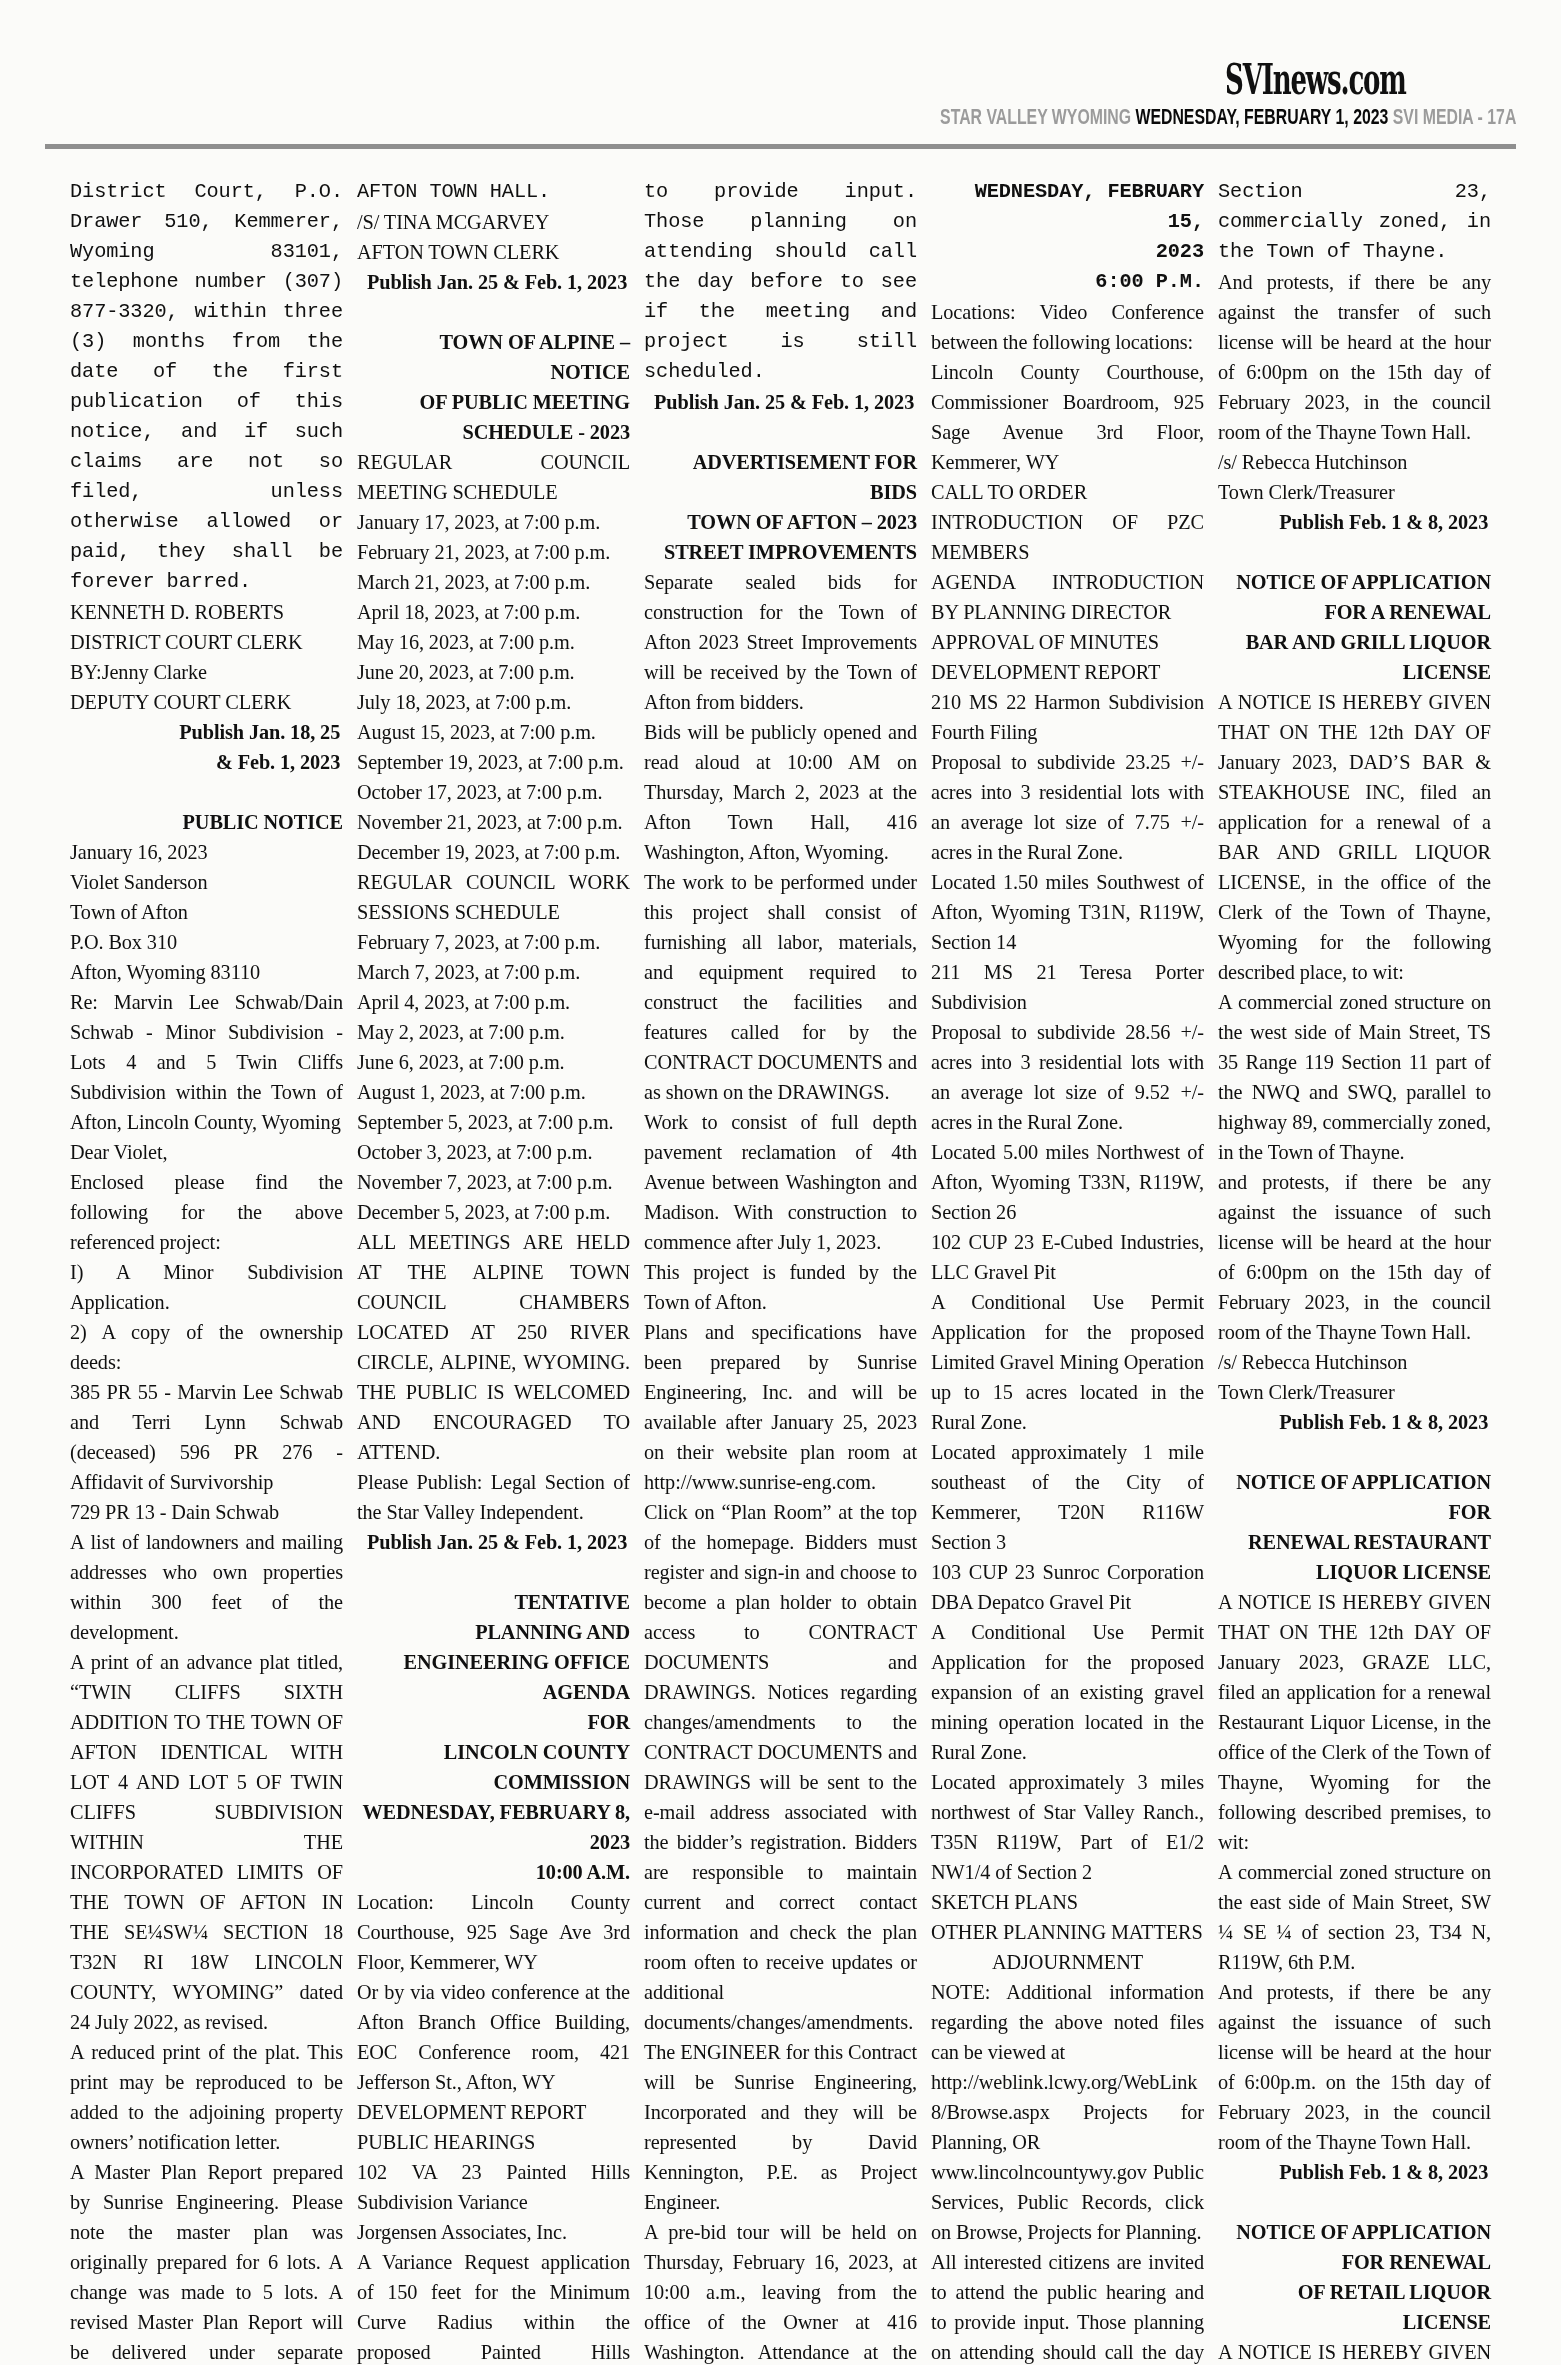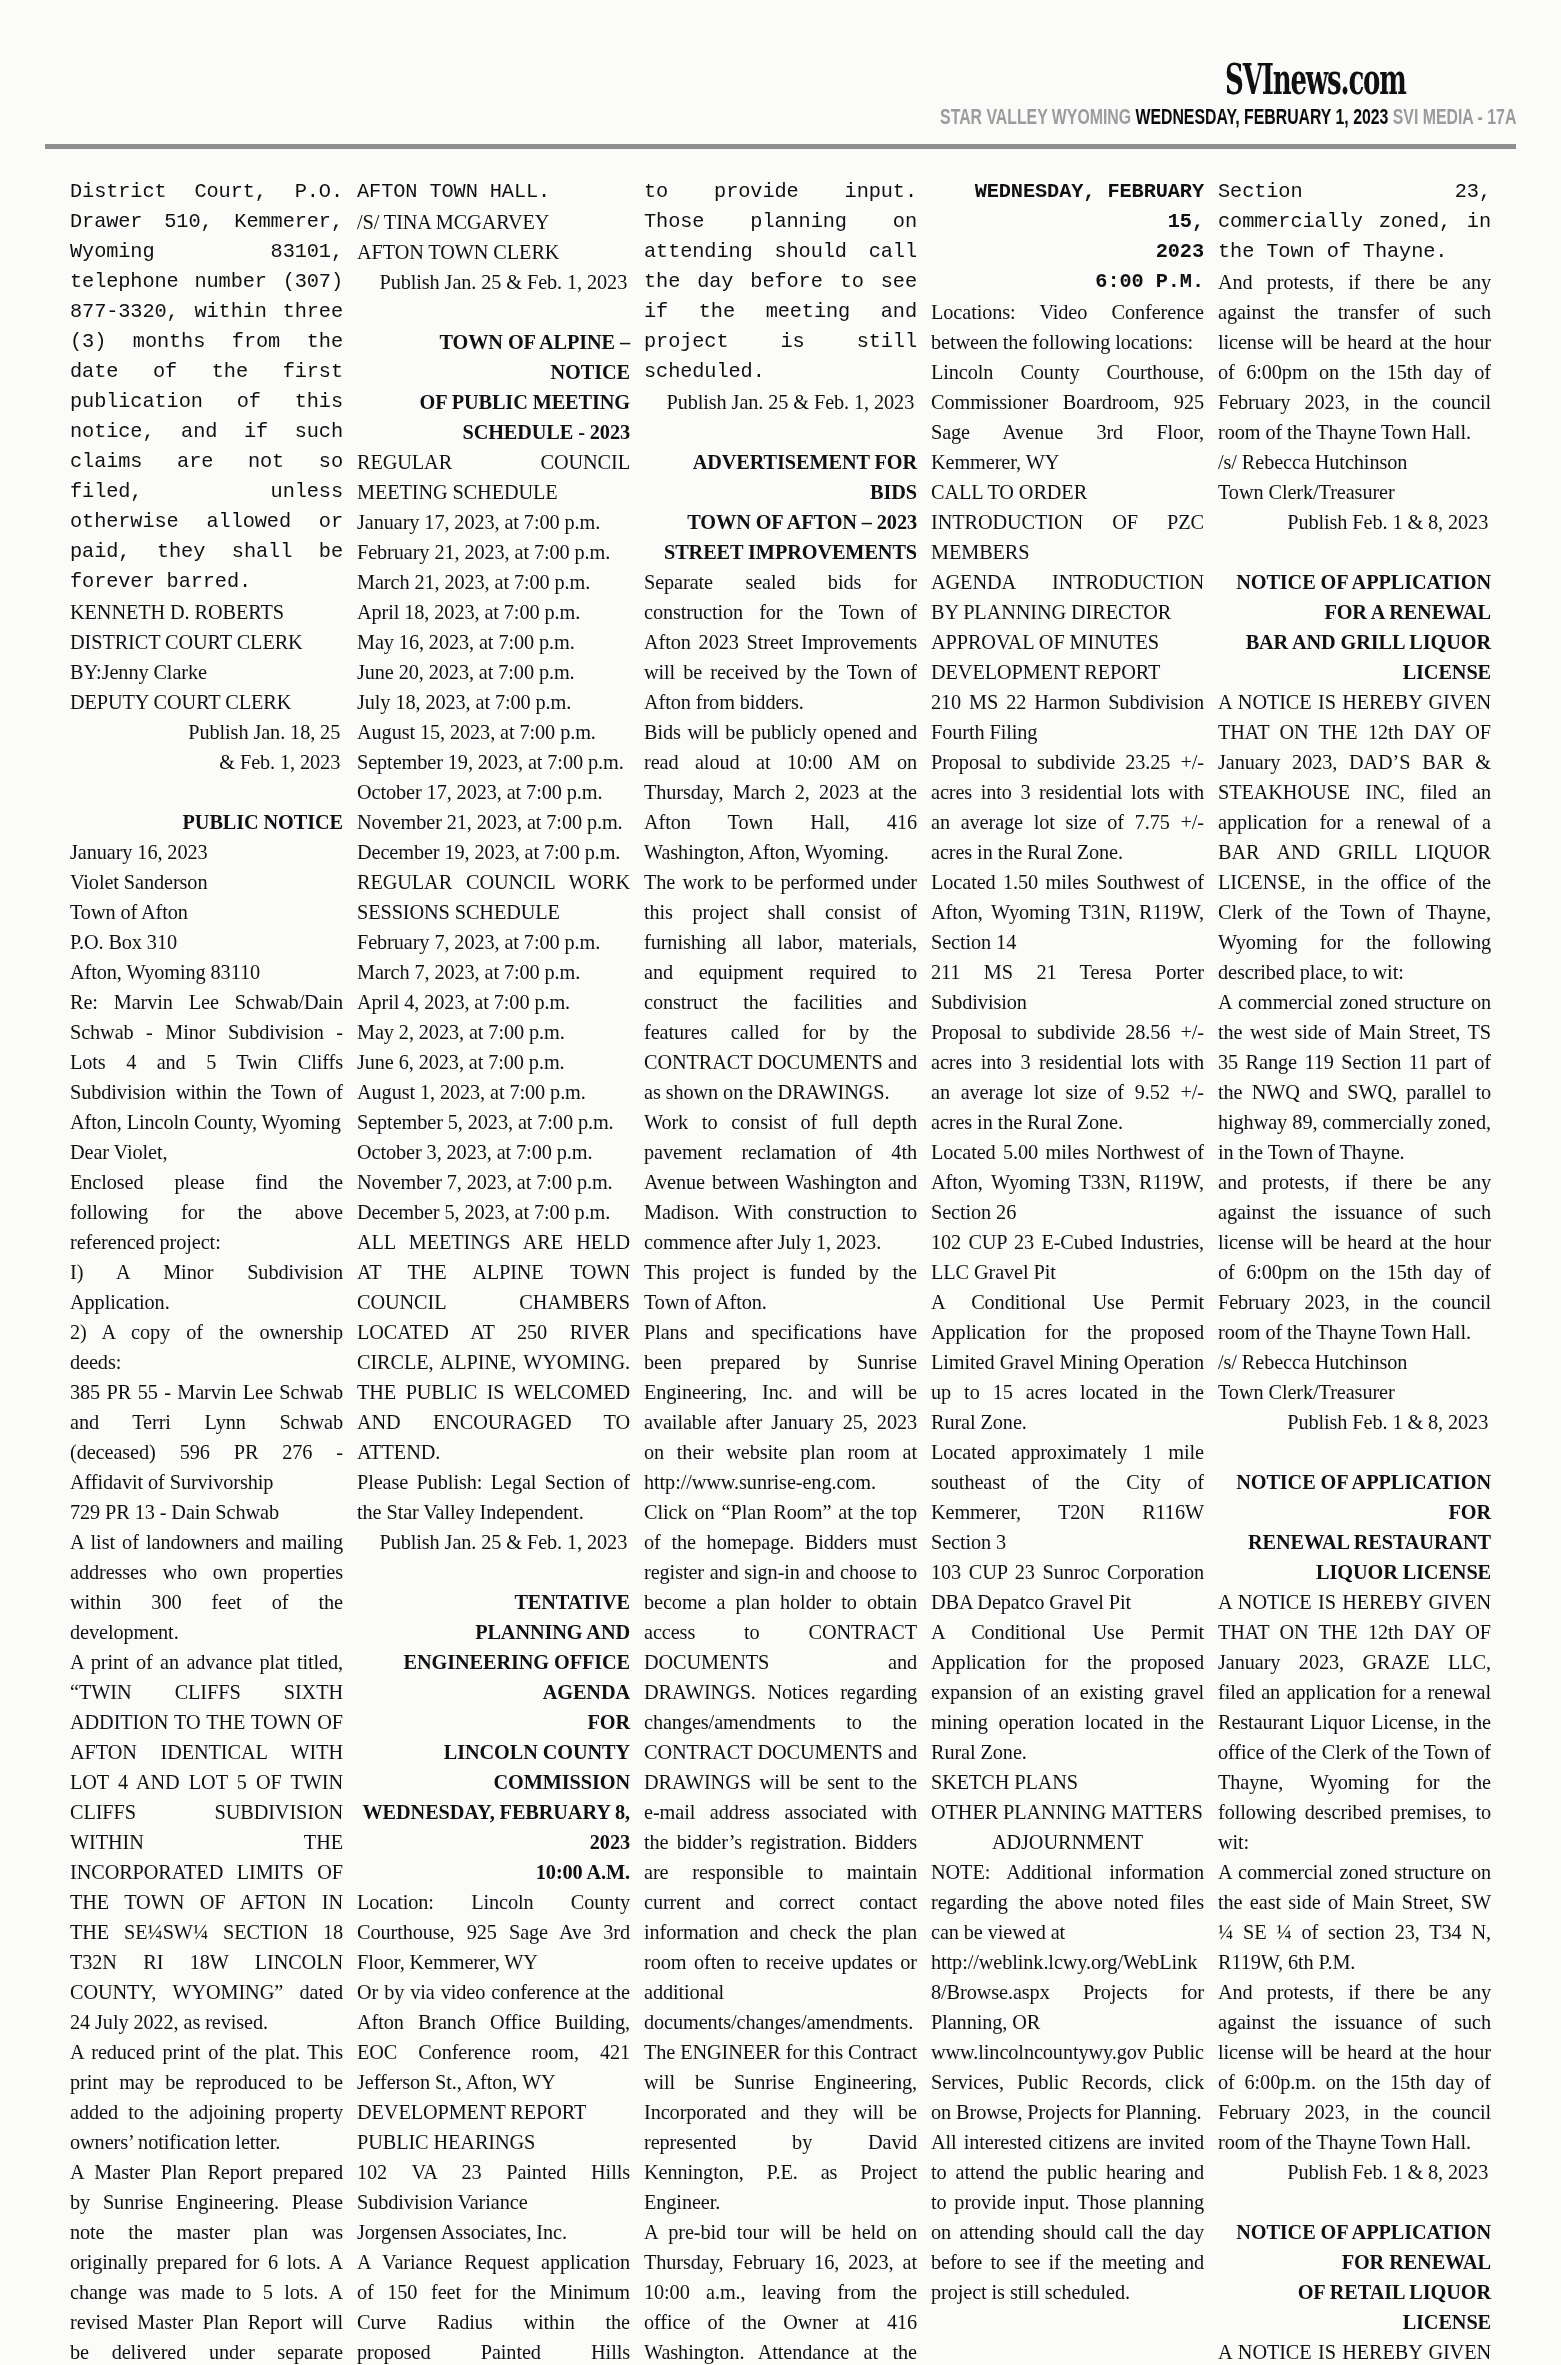--- a/index.html
+++ b/index.html
@@ -58,21 +58,21 @@
     text-align:justify;
     overflow-wrap:break-word;
   }
   .h{
     font-weight:bold;
     text-align:right;
     white-space:pre-line;
     margin-top:30px;
   }
   .pub{
-    font-weight:normal;
+    font-weight:bold;
     text-align:right;
     white-space:pre-line;
     padding-right:2.8px;
   }
   .c{
     text-align:center;
   }
   .col > :first-child{margin-top:0;font-family:Liberation Mono, monospace;}
 </style>
 </head>
@@ -202,20 +202,21 @@
       <div class="p">Proposal to subdivide 23.25 +/- acres into 3 residential lots with an average lot size of 7.75 +/- acres in the Rural Zone.</div>
       <div class="p">Located 1.50 miles Southwest of Afton, Wyoming T31N, R119W, Section 14</div>
       <div class="p">211 MS 21 Teresa Porter Subdivision</div>
       <div class="p">Proposal to subdivide 28.56 +/- acres into 3 residential lots with an average lot size of 9.52 +/- acres in the Rural Zone.</div>
       <div class="p">Located 5.00 miles Northwest of Afton, Wyoming T33N, R119W, Section 26</div>
       <div class="p">102 CUP 23 E-Cubed Industries, LLC Gravel Pit</div>
       <div class="p">A Conditional Use Permit Application for the proposed Limited Gravel Mining Operation up to 15 acres located in the Rural Zone.</div>
       <div class="p">Located approximately 1 mile southeast of the City of Kemmerer, T20N R116W Section 3</div>
       <div class="p">103 CUP 23 Sunroc Corporation DBA Depatco Gravel Pit</div>
       <div class="p">A Conditional Use Permit Application for the proposed expansion of an existing gravel mining operation located in the Rural Zone.</div>
+      <div class="p">Located approximately 3 miles northwest of Star Valley Ranch., T35N R119W, Part of E1/2 NW1/4 of Section 2</div>
       <div class="p">SKETCH PLANS</div>
       <div class="p">OTHER PLANNING MATTERS</div>
       <div class="c">ADJOURNMENT</div>
       <div class="p">NOTE: Additional information regarding the above noted files can be viewed at</div>
       <div class="p">http://weblink.lcwy.org/WebLink8/Browse.aspx Projects for Planning, OR</div>
       <div class="p">www.lincolncountywy.gov Public Services, Public Records, click on Browse, Projects for Planning.</div>
       <div class="p">All interested citizens are invited to attend the public hearing and to provide input.  Those planning on attending should call the day before to see if the meeting and project is still scheduled.</div>
     </div>
     <div class="col">
       <div class="p">Section 23, commercially zoned, in the Town of Thayne.</div>

